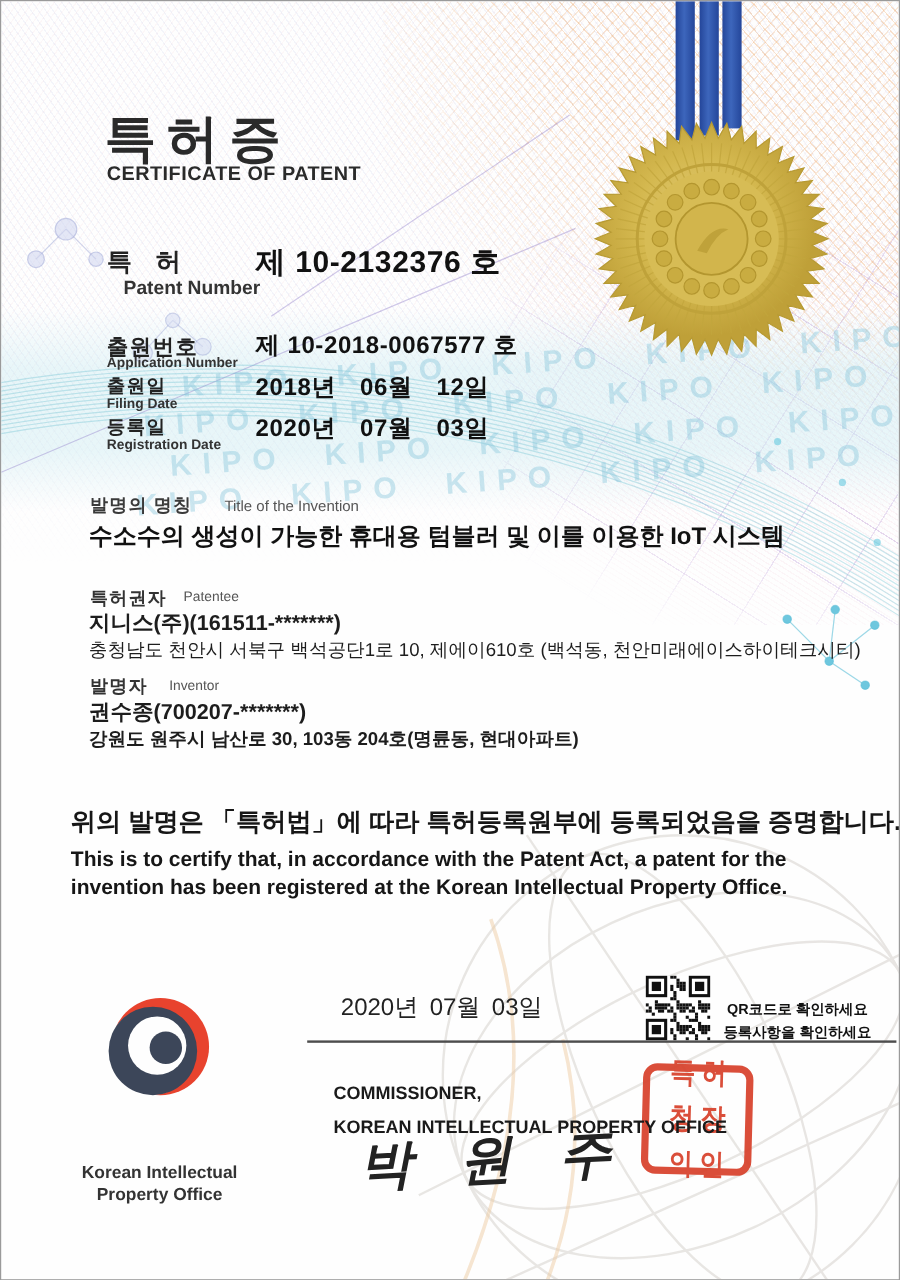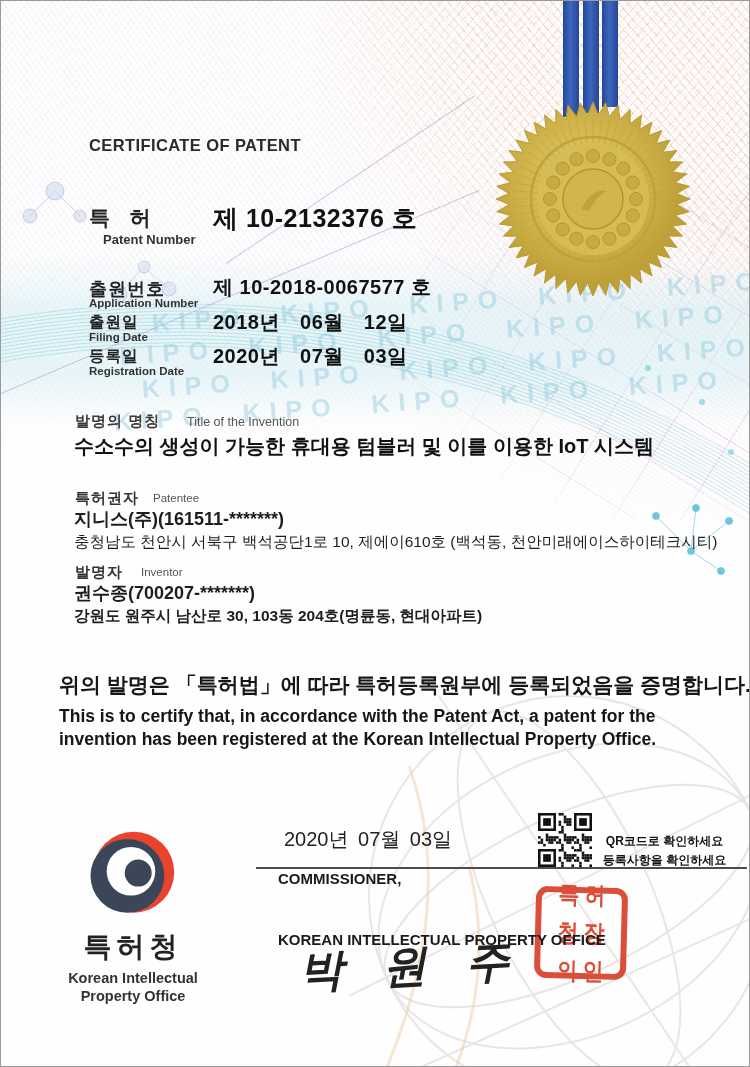--- a/index.html
+++ b/index.html
@@ -50,21 +50,21 @@
   .ribbon{position:absolute;top:0;width:16px;background:linear-gradient(90deg,#24469a,#3d66bc 45%,#24469a);z-index:2;}
   #gold-seal{position:absolute;left:492px;top:98px;z-index:3;}
   
   .title-kr{left:86px;top:86px;font-size:43px;font-weight:bold;letter-spacing:9px;color:#2a2a2a;}
   .title-en{left:88px;top:135px;font-size:16.5px;font-weight:bold;letter-spacing:.4px;color:#2a2a2a;}
   
   .lab-kr{font-weight:bold;color:#222;}
   .lab-en{font-weight:600;color:#333;}
   .val{font-weight:bold;color:#111;letter-spacing:.5px;}
   .f0-kr{left:88px;top:203px;font-size:21px;letter-spacing:7px;}
-  .f0-en{left:88px;top:231px;font-size:13px;padding-left:14px;}
+  .f0-en{left:88px;top:231px;font-size:16px;padding-left:14px;}
   .f0-val{left:212px;top:201px;font-size:25px;}
   .f1-kr{left:88px;top:276px;font-size:18px;letter-spacing:1px;}
   .f1-en{left:88px;top:296px;font-size:11.5px;}
   .f1-val{left:212px;top:273px;font-size:20px;}
   .f2-kr{left:88px;top:311px;font-size:15.5px;letter-spacing:1px;}
   .f2-en{left:88px;top:330px;font-size:11.5px;}
   .f2-val{left:212px;top:308px;font-size:20px;word-spacing:14px;}
   .f3-kr{left:88px;top:345px;font-size:15.5px;letter-spacing:1px;}
   .f3-en{left:88px;top:364px;font-size:11.5px;}
   .f3-val{left:212px;top:342px;font-size:20px;word-spacing:14px;}
@@ -82,21 +82,21 @@
   .invt-addr{left:73px;top:605px;font-size:15.5px;font-weight:bold;}
   
   .stmt-kr{left:58px;top:670px;font-size:21px;font-weight:bold;white-space:nowrap;color:#161616;}
   .stmt-en{left:58px;top:704px;width:655px;font-size:17.5px;font-weight:bold;line-height:23px;color:#161616;}
   
   .issue-date{left:283px;top:825px;font-size:20px;color:#222;word-spacing:4px;}
   #qr-svg{position:absolute;left:537px;top:812px;}
   .qr-note{left:601px;top:831px;width:125px;font-size:12px;font-weight:bold;line-height:19px;text-align:center;color:#111;}
   .rule{left:255px;top:866px;width:491px;height:2px;background:#4d4d4d;}
   .comm-kr{left:276px;top:874px;font-size:31px;font-weight:bold;letter-spacing:5px;color:#1a1a1a;}
-  .comm-en1{left:277px;top:869px;font-size:15px;font-weight:bold;color:#1a1a1a;}
+  .comm-en1{left:277px;top:902px;font-size:15px;font-weight:bold;color:#1a1a1a;}
   .comm-en2{left:277px;top:930px;font-size:15px;font-weight:bold;color:#1a1a1a;}
   .signature{
     left:298px;top:936px;font-size:44px;font-weight:bold;font-style:italic;
     font-family:"DejaVu Serif","Liberation Serif",serif;letter-spacing:12px;
     transform:rotate(-3deg);color:#222;
   }
   
   .stamp{
     left:534px;top:886px;width:92px;height:92px;box-sizing:border-box;
     border:6px solid #d7402a;border-radius:12px;transform:rotate(1.5deg);
@@ -293,20 +293,21 @@
         <circle cx="60.3" cy="116.5" r="6.5"></circle>
         <circle cx="57.0" cy="100.0" r="6.5"></circle>
         <circle cx="60.3" cy="83.5" r="6.5"></circle>
         <circle cx="69.6" cy="69.6" r="6.5"></circle>
         <circle cx="83.5" cy="60.3" r="6.5"></circle>
       </g>
     <circle cx="100" cy="100" r="30" fill="#d2b54c" stroke="#b3962f" stroke-width="1.5"></circle>
     <path d="M88,110 Q100,88 114,92 Q104,96 96,112 Z" fill="#bfa23a"></path>
   </svg>
 
+  <div class="abs content title-kr">특허증</div>
   <div class="abs content title-en">CERTIFICATE OF PATENT</div>
 
   <div class="abs content lab-kr f0-kr">특 허</div>
   <div class="abs content lab-en f0-en">Patent Number</div>
   <div class="abs content val f0-val">제 10-2132376 호</div>
 
   <div class="abs content lab-kr f1-kr">출원번호</div>
   <div class="abs content lab-en f1-en">Application Number</div>
   <div class="abs content val f1-val">제 10-2018-0067577 호</div>
 
@@ -480,19 +481,18 @@
   </div>
 
   <svg id="kipo-logo" width="90" height="90" viewBox="0 0 100 100">
     <circle cx="53" cy="48" r="45" fill="#e8432e"></circle>
     <circle cx="44" cy="53" r="40" fill="#fefefe"></circle>
     <circle cx="46" cy="52" r="41" fill="#3c4659"></circle>
     <circle cx="50" cy="47" r="27" fill="#fefefe"></circle>
     <circle cx="47" cy="33" r="12" fill="#fefefe"></circle>
     <circle cx="58" cy="49" r="15" fill="#3c4659"></circle>
   </svg>
-  <div class="abs content agency-kr">특허청</div>
   <div class="abs content agency-en">
     <div>Korean Intellectual</div>
     <div>Property Office</div>
   </div>
 
 </div>
 
 </body></html>

